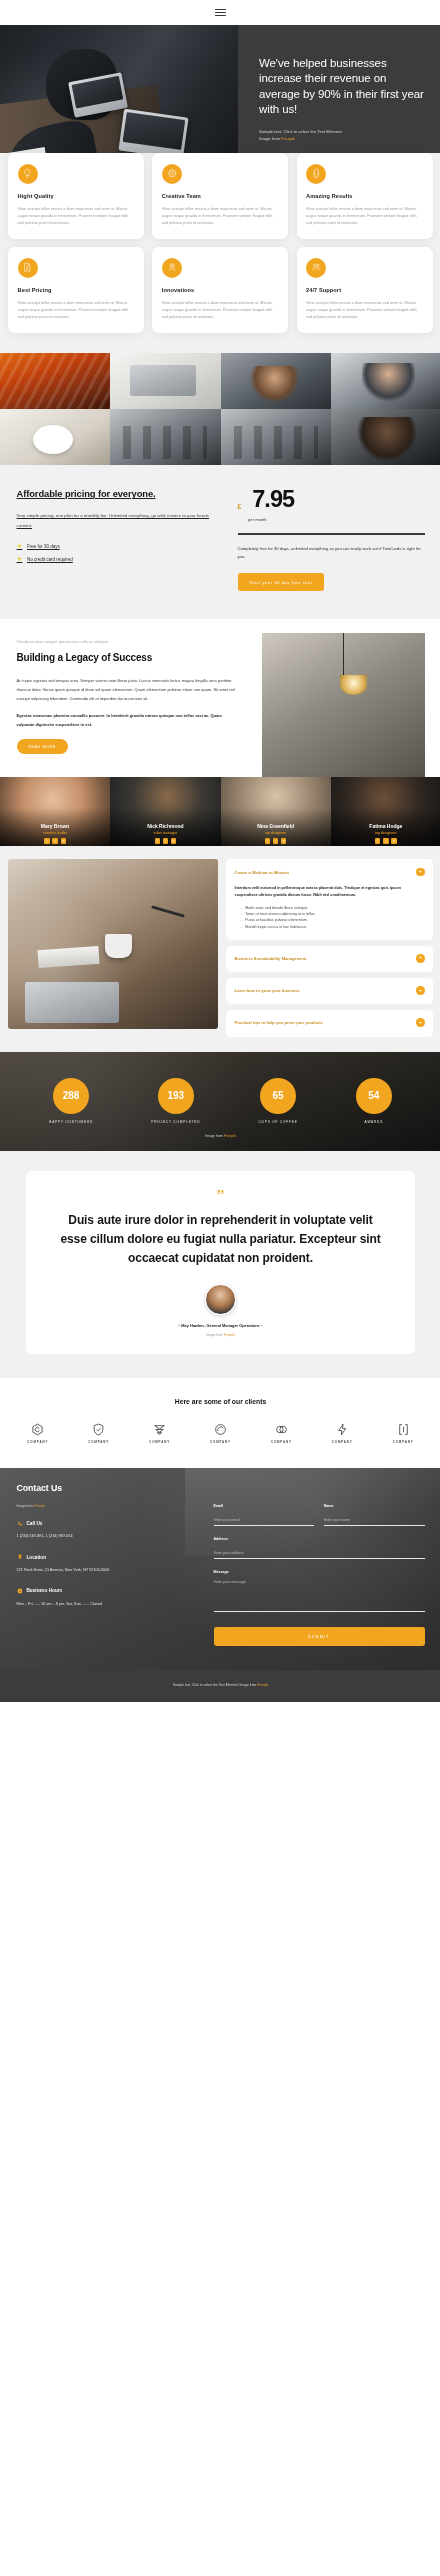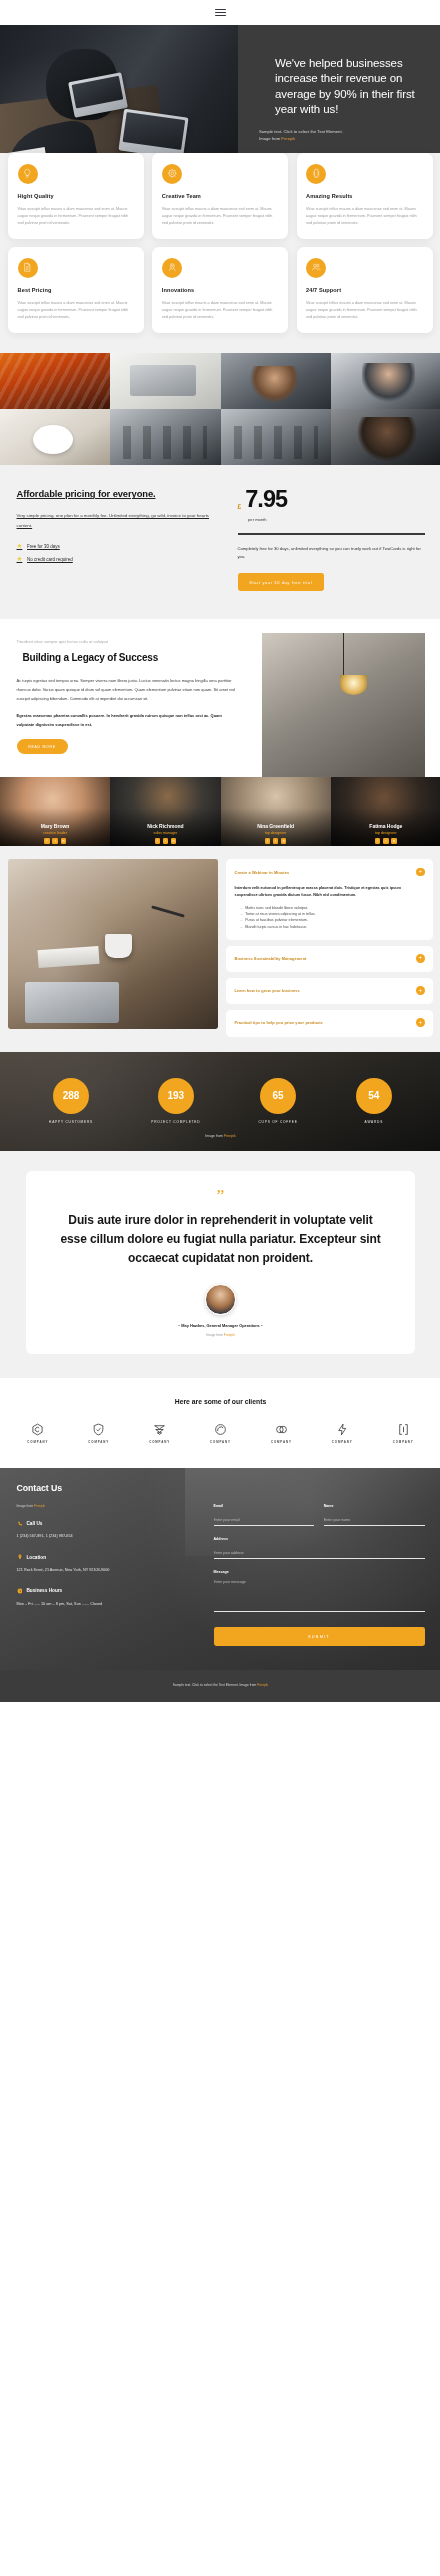--- a/index.html
+++ b/index.html
@@ -57,21 +57,21 @@
     background: linear-gradient(140deg,#23262b,#111315); border-radius: 48% 40% 35% 45%;
   }
   .hp-paper {
     position: absolute; left: 8.2px; top: 125px; width: 39px; height: 27px;
     background: #e8e8e6; transform: rotate(-9deg); box-shadow: 0 1.2px 3.5px rgba(0,0,0,.4);
   }
   .hero-copy {
     position: absolute; left: 259px; top: 31px; width: 165px; color: #fff;
   }
   .hero-title {
-    font-size: 11.5px; line-height: 1.34; font-weight: 400; letter-spacing: -0.1px; margin-left: 16px;
+    font-size: 11.5px; line-height: 1.34; font-weight: 400; letter-spacing: -0.1px;
   }
   .hero-sub { margin-top: 11.8px; font-size: 4.2px; line-height: 1.65; color: #d6d6d6; }
   .hero-sub .lnk { color: #e09a33; }
 
   
   .features {
     background: #f1f1f1; padding: 0 8.2px 20px;
     position: relative; margin-top: -35px; z-index: 3;
   }
   .features-inner { display: flex; flex-wrap: wrap; gap: 8.2px; }
@@ -109,37 +109,37 @@
 
   
   .pricing { background: #f1f1f1; padding: 23.5px 16.5px 28px; display: flex; gap: 21px; }
   .pr-left { width: 200px; text-decoration: underline; }
   .pr-left h2 { font-size: 9.4px; font-weight: 700; line-height: 1.32; color: #151515; letter-spacing: -0.1px; }
   .pr-left p { margin-top: 10.6px; font-size: 4.4px; line-height: 2.1; color: #3d3d3d; }
   .pr-list { margin-top: 13px; }
   .pr-list li { list-style: none; display: flex; align-items: center; gap: 4.7px; margin-bottom: 7px; font-size: 4.5px; color: #2a2a2a; }
   .star { color: #e9cf45; font-size: 6.5px; line-height: 1; }
   .pr-right { flex: 1; }
-  .price-row { display: flex; align-items: center; gap: 4px; }
+  .price-row { display: flex; align-items: center; gap: 11px; }
   .cur { color: #cf9317; font-size: 6.5px; font-weight: 700; margin-top: 13px; }
   .amt { font-size: 23.5px; font-weight: 700; letter-spacing: -0.9px; color: #111; line-height: 1; }
   .per { margin-top: 4.7px; margin-left: 10.6px; font-size: 4.1px; color: #3b3b3b; }
   .rule { height: 1.2px; background: #3a3a3a; margin: 11.8px 0 10.6px; }
   .pr-right p { font-size: 4.2px; line-height: 1.95; color: #2f2f2f; }
   .btn-orange {
     display: inline-block; background: #f2a51f; color: #fff; border: none;
     border-radius: 2.4px; padding: 6.5px 11.8px; font-size: 4px; letter-spacing: 0.6px;
     margin-top: 11.8px; cursor: pointer;
   }
 
   
   .legacy { background: #fff; padding: 20px 16.5px 23.5px; display: flex; gap: 14px; position: relative; }
   .lg-left { width: 219px; }
   .lg-kicker { font-size: 4.1px; color: #a9a9a9; margin-bottom: 8.2px; }
-  .lg-left h2 { font-size: 10px; font-weight: 700; line-height: 1.25; color: #121212; letter-spacing: -0.2px; margin-left: 6px; }
+  .lg-left h2 { font-size: 10px; font-weight: 700; line-height: 1.25; color: #121212; letter-spacing: -0.2px; }
   .lg-left .body { margin-top: 10.6px; font-size: 4px; line-height: 2.25; color: #3a3a3a; }
   .lg-left .bold { margin-top: 8.2px; font-size: 4px; line-height: 2.25; color: #1c1c1c; font-weight: 700; }
   .btn-round {
     display: inline-block; background: #f2a51f; color: #fff; border: none;
     border-radius: 9.4px; padding: 5.3px 11.8px; font-size: 3.5px; letter-spacing: 0.7px;
     margin-top: 10.6px; cursor: pointer;
   }
   .lg-right { flex: 1; position: relative; }
   .lg-photo {
     position: absolute; right: 0; top: -5.9px; width: 163px; height: 147px;

